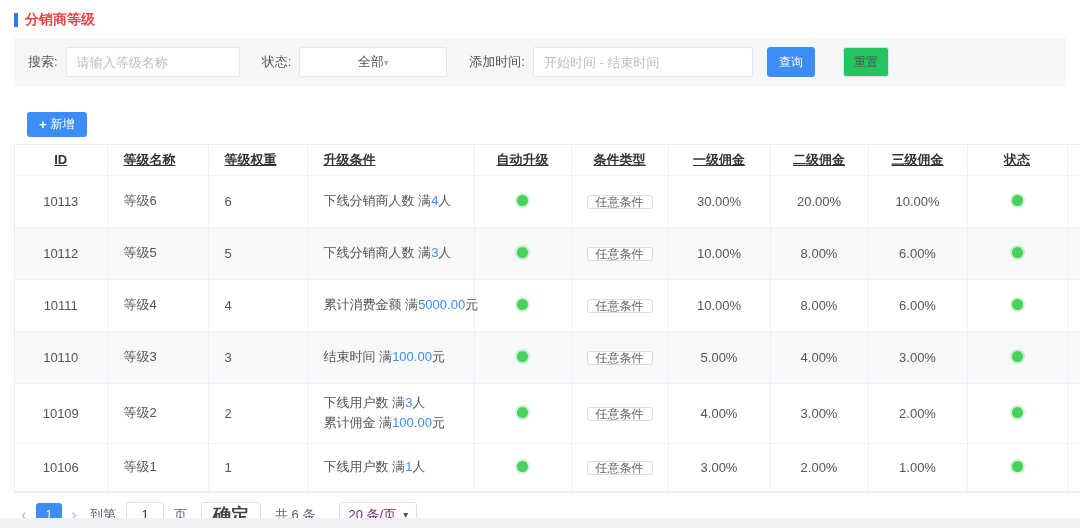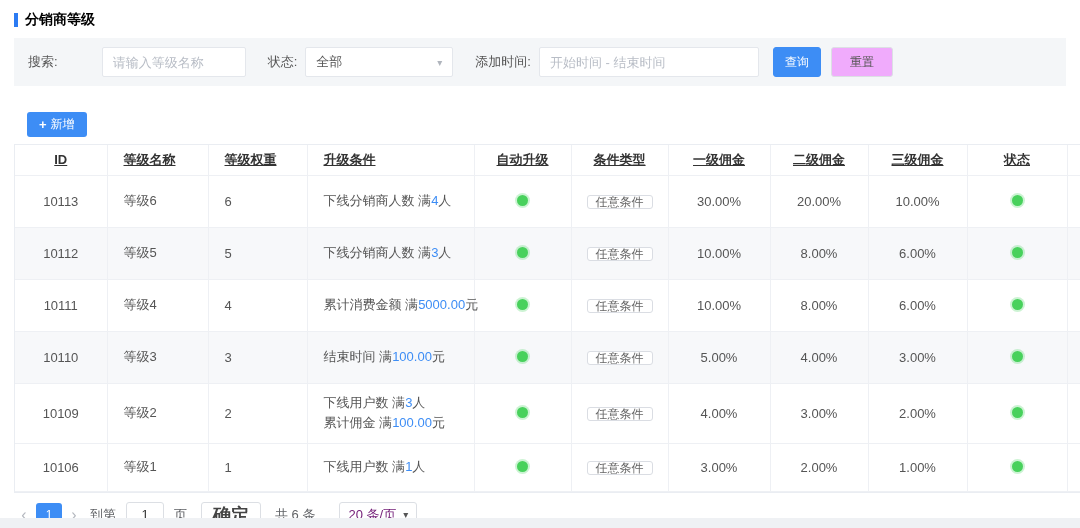--- a/index.html
+++ b/index.html
@@ -3,38 +3,38 @@
 <meta charset="utf-8">
 <style>
   * { margin:0; padding:0; box-sizing:border-box; }
   html,body { width:1080px; height:528px; background:#fff; overflow:hidden;
     font-family:"Liberation Sans","DejaVu Sans",sans-serif; }
   .page { position:relative; width:1080px; height:528px; }
 
   
   .title-row { display:flex; align-items:center; padding:11px 0 0 14px; }
   .title-bar { width:4px; height:14px; background:#2b7bf3; margin-right:7px; }
-  .title-text { font-size:14px; font-weight:bold; color:#000000; }
+  .title-text { font-size:14px; font-weight:bold; color:#ef4444; }
 
   
   .filter-bar { margin:9px 0 0 14px; width:1052px; height:48px; background:#f4f6f8;
     display:flex; align-items:center; padding:0 14px; }
   .f-label { font-size:13px; color:#555; margin-right:8px; white-space:nowrap; }
   .f-input { height:30px; border:1px solid #e4e7ec; background:#fff; border-radius:2px;
     font-size:13px; color:#555; padding:0 10px; outline:none; }
   .f-input::placeholder { color:#b8bdc6; }
-  .search-input { width:144px; margin-right:22px;margin-left:36px; }
+  .search-input { width:174px; margin-right:22px; }
   .select-box { width:148px; height:30px; background:#fff; border:1px solid #e4e7ec; border-radius:2px;
-    display:flex; align-items:center; justify-content:space-between; padding:0 10px; margin-right:22px; cursor:pointer; }
+    display:flex; align-items:center; justify-content:center; padding:0 10px; margin-right:22px; cursor:pointer; }
   .select-box .val { font-size:13px; color:#555; }
   .caret { font-size:10px; color:#b0b5bd; }
   .date-input { width:220px; margin-right:14px; }
   .btn { height:30px; border-radius:3px; font-size:12px; cursor:pointer; }
   .btn-primary { background:#3d8df5; color:#fff; border:1px solid #3d8df5; padding:0 11px; }
-  .btn-plain { background:#f0abfc; color:#555; border:1px solid #dcdfe4; padding:0 18px; margin-left:10px; }
+  .btn-plain { background:#22c55e; color:#555; border:1px solid #dcdfe4; padding:0 10px; margin-left:28px; }
 
   
   .toolbar { margin:26px 0 0 27px; }
   .btn-add { height:25px; background:#3d8df5; color:#fff; border:none; border-radius:3px;
     font-size:12px; padding:0 12px; cursor:pointer; display:inline-flex; align-items:center; }
   .btn-add .plus { font-size:13px; margin-right:4px; font-weight:bold; }
 
   
   .table-wrap { margin:7px 0 0 14px; width:1066px; overflow:hidden;
     border-top:1px solid #eaedf2; border-left:1px solid #eaedf2; border-bottom:1px solid #eaedf2; }

